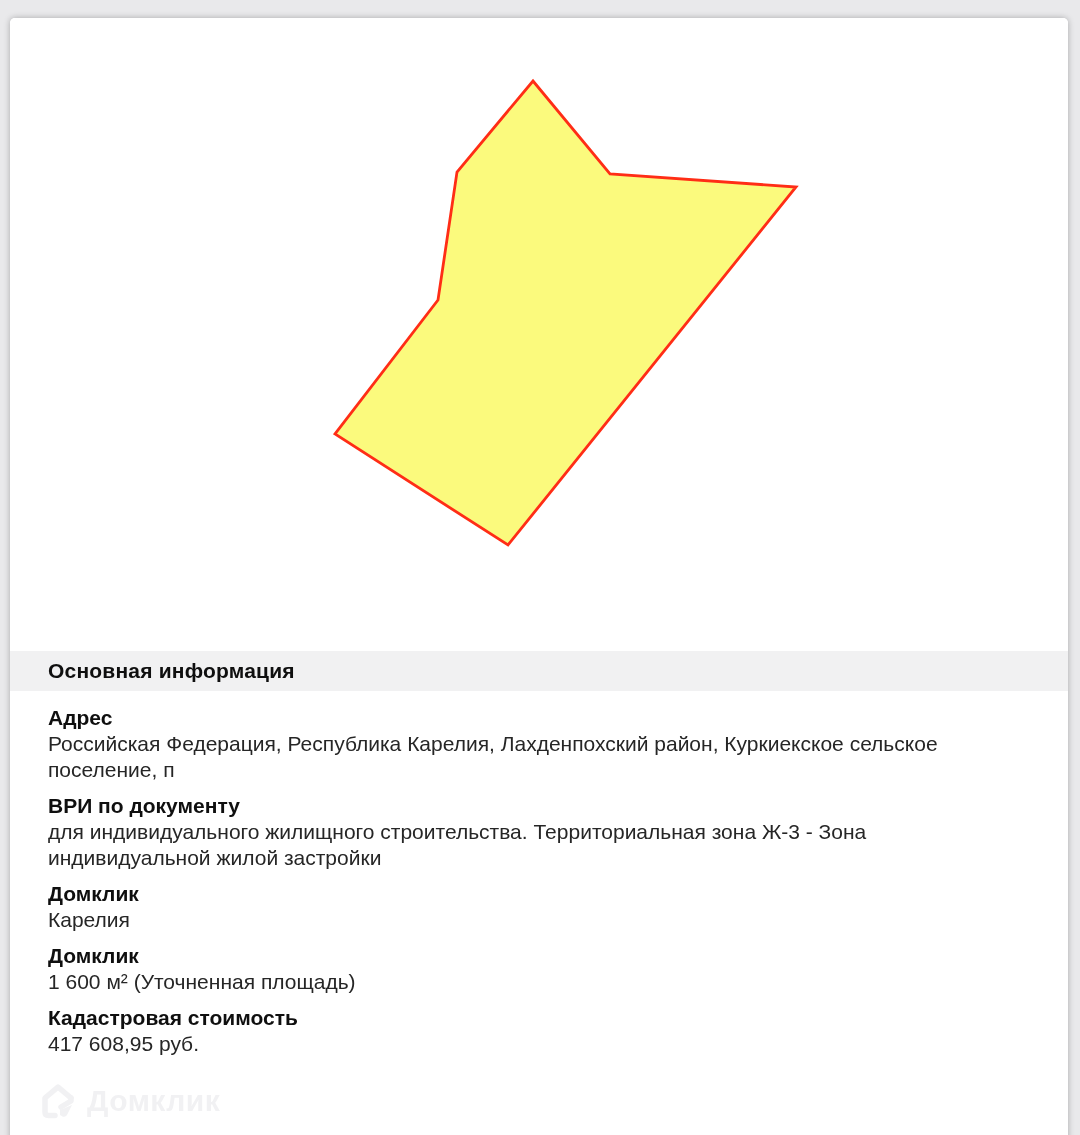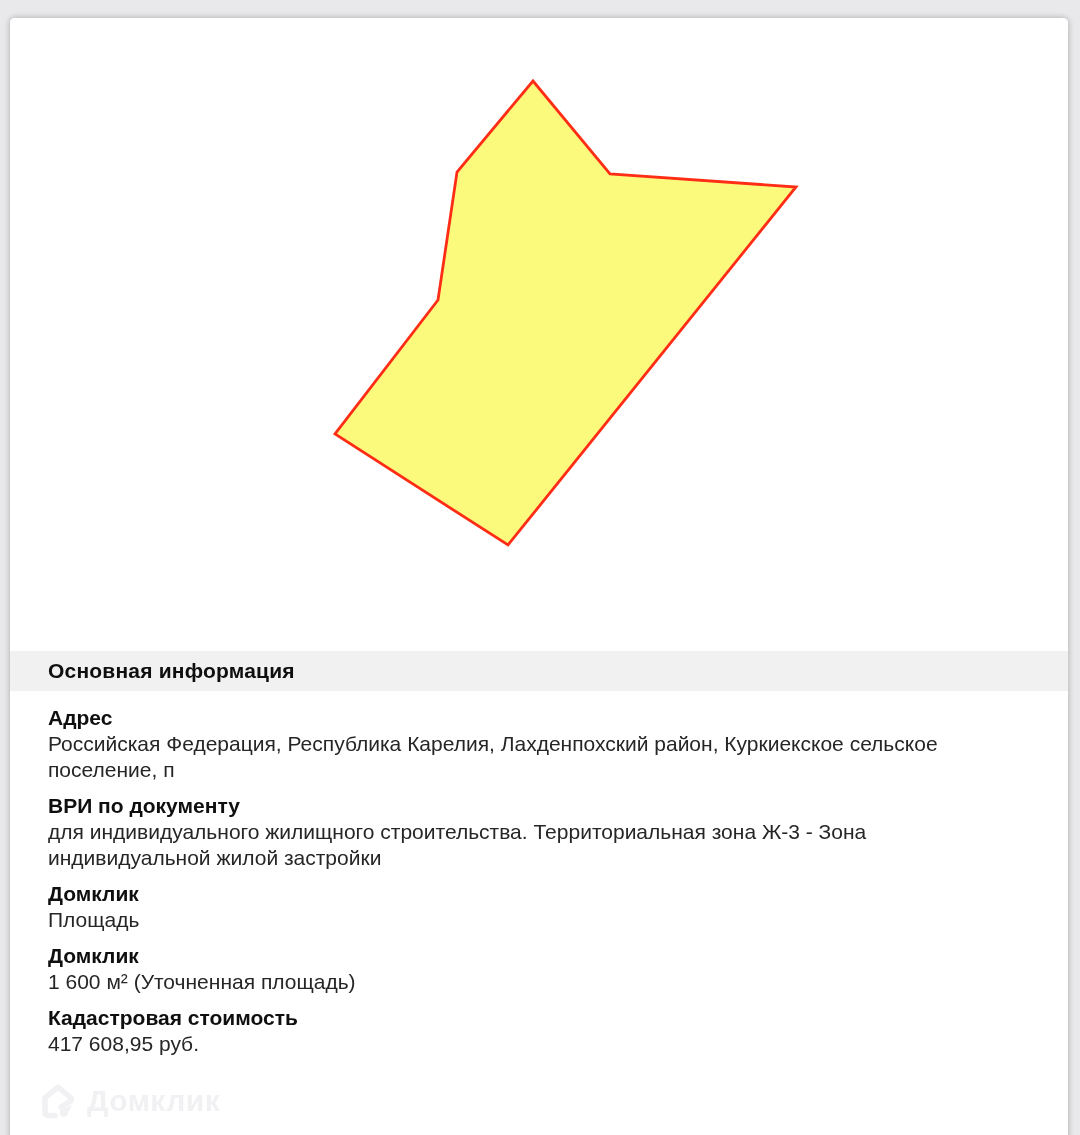--- a/index.html
+++ b/index.html
@@ -109,21 +109,21 @@
       <div class="field-value">Российская Федерация, Республика Карелия, Лахденпохский район, Куркиекское сельское поселение, п</div>
     </div>
 
     <div class="field">
       <div class="field-label">ВРИ по документу</div>
       <div class="field-value">для индивидуального жилищного строительства. Территориальная зона Ж-3 - Зона индивидуальной жилой застройки</div>
     </div>
 
     <div class="field">
       <div class="field-label">Домклик</div>
-      <div class="field-value">Площадь</div>
+      <div class="field-value">Карелия</div>
     </div>
 
     <div class="field">
       <div class="field-label">Домклик</div>
       <div class="field-value">1 600 м² (Уточненная площадь)</div>
     </div>
 
     <div class="field">
       <div class="field-label">Кадастровая стоимость</div>
       <div class="field-value">417 608,95 руб.</div>

